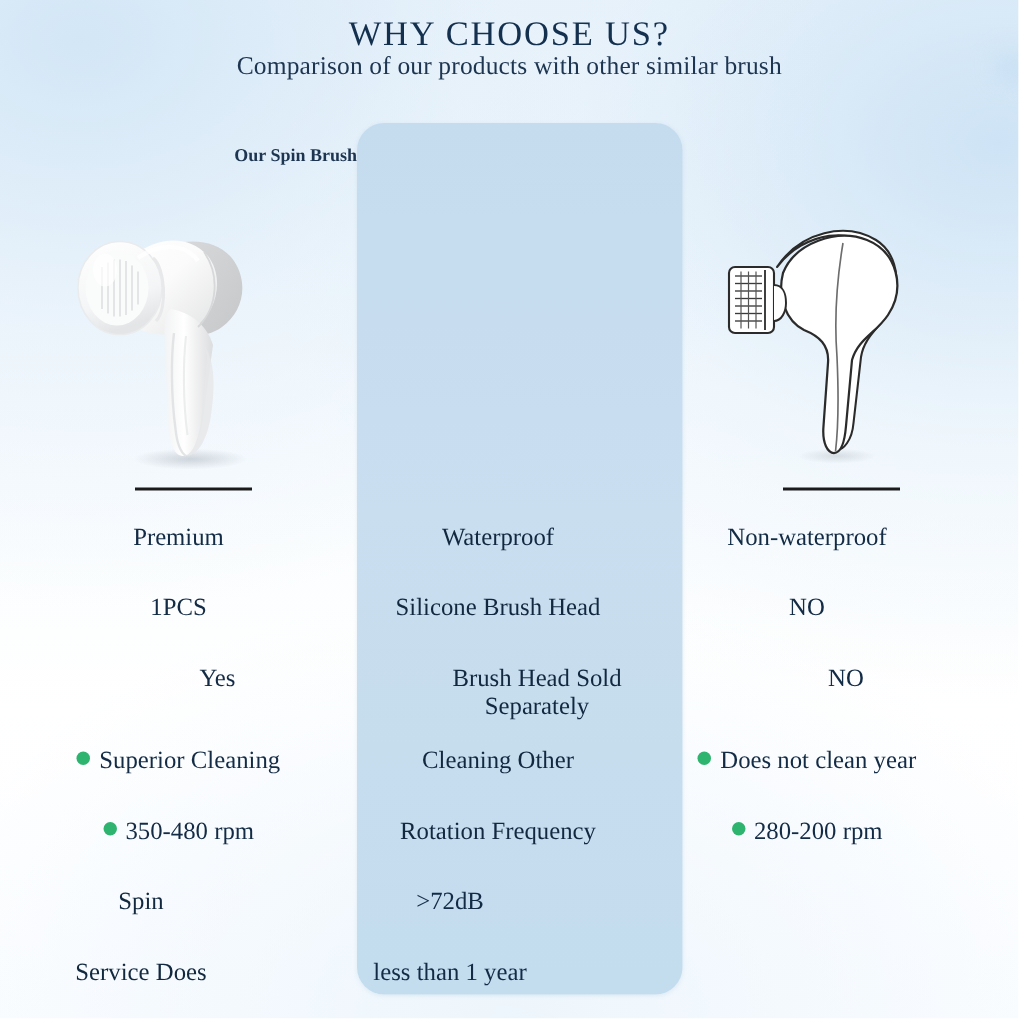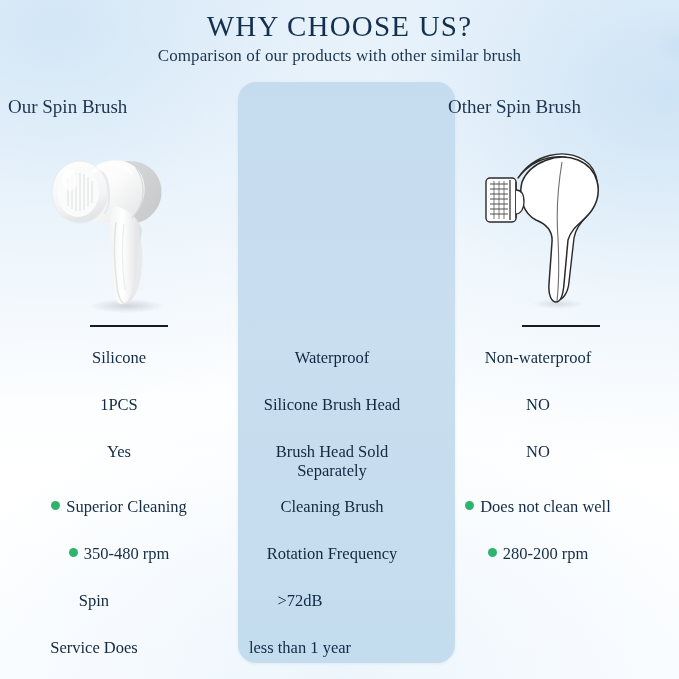--- a/index.html
+++ b/index.html
@@ -68,29 +68,29 @@
     transform: rotate(20deg);
     filter: blur(10px);
     opacity: .65;
   }
 
   
   .title {
     position: absolute;
     top: 10px; left: 0; right: 0;
     text-align: center;
-    font-size: 29px;
+    font-size: 23px;
     letter-spacing: 1.2px;
     color: #14304f;
     font-weight: 400;
     font-family: "Liberation Serif", "DejaVu Serif", serif;
   }
   .subtitle {
     position: absolute;
-    top: 46px; left: 0; right: 0;
+    top: 34px; left: 0; right: 0;
     text-align: center;
     font-size: 17px;
     color: #1d3550;
     letter-spacing: .1px;
   }
 
   
   .center-panel {
     position: absolute;
     left: 238px;
@@ -100,23 +100,24 @@
     border-radius: 18px;
     background: linear-gradient(180deg, #c5dcef 0%, #c9deef 45%, #c3dcee 100%);
     box-shadow: 0 1px 3px rgba(140,175,205,0.18);
   }
 
   
   .col-head {
     position: absolute;
     top: 96px;
     width: 230px;
-    text-align: left;
-    font-size: 19px;
+    text-align: right;
+    font-size: 12px;
     color: #1d3550;
+    font-weight: bold;
   }
   .col-head.left  { left: 8px; }
   .col-head.right { left: 448px; }
 
   
   .product {
     position: absolute;
     top: 134px;
     width: 190px;
     height: 182px;
@@ -141,21 +142,21 @@
     top: 340px;
     left: 0;
     right: 0;
   }
   .row {
     position: relative;
     height: 47px;
     display: flex;
     align-items: flex-start;
   }
-  .row.tall { height: 55px; }
+  .row.tall { height: 55px; margin-left: 26px; }
 
   .cell {
     position: relative;
     display: flex;
     align-items: flex-start;
     justify-content: center;
     padding-top: 8px;
     font-size: 16.5px;
     line-height: 19px;
     color: #132b45;
@@ -189,21 +190,20 @@
   <div class="swirl swirl-b"></div>
   <div class="swirl swirl-c"></div>
   <div class="swirl swirl-d"></div>
 
   <div class="title">WHY CHOOSE US?</div>
   <div class="subtitle">Comparison of our products with other similar brush</div>
 
   <div class="center-panel"></div>
 
   <div class="col-head left">Our Spin Brush</div>
-  <div class="col-head right">Other Spin Brush</div>
 
   <div class="product left">
     <svg viewBox="0 0 190 182" xmlns="http://www.w3.org/2000/svg" aria-hidden="true">
       <defs>
         <linearGradient id="bodyG" x1="0" y1="0" x2="1" y2="1">
           <stop offset="0%" stop-color="#ffffff"></stop>
           <stop offset="45%" stop-color="#fbfbfb"></stop>
           <stop offset="100%" stop-color="#e2e3e4"></stop>
         </linearGradient>
         <linearGradient id="grayG" x1="0" y1="0" x2="1" y2="0.6">
@@ -307,21 +307,21 @@
   </div>
 
   <div class="rule left"></div>
   <div class="rule right"></div>
 
   <div class="rows">
 
     <div class="row">
       <div class="cell side">
         <span class="cellinner">
-            <span>Silicone</span>
+            <span>Premium</span>
           </span>
       </div>
       <div class="cell center">
         <span class="feature">Waterproof</span>
       </div>
       <div class="cell gapR">
         <span class="cellinner">
             <span>Non-waterproof</span>
           </span>
       </div>
@@ -363,26 +363,26 @@
     </div>
 
     <div class="row">
       <div class="cell side">
         <span class="cellinner">
           <span class="bullet"></span>
           <span>Superior Cleaning</span>
         </span>
       </div>
       <div class="cell center">
-        <span class="feature">Cleaning Brush</span>
+        <span class="feature">Cleaning Other</span>
       </div>
       <div class="cell gapR">
         <span class="cellinner">
           <span class="bullet"></span>
-          <span>Does not clean well</span>
+          <span>Does not clean year</span>
         </span>
       </div>
     </div>
 
     <div class="row">
       <div class="cell side">
         <span class="cellinner">
           <span class="bullet"></span>
           <span>350-480 rpm</span>
         </span>

